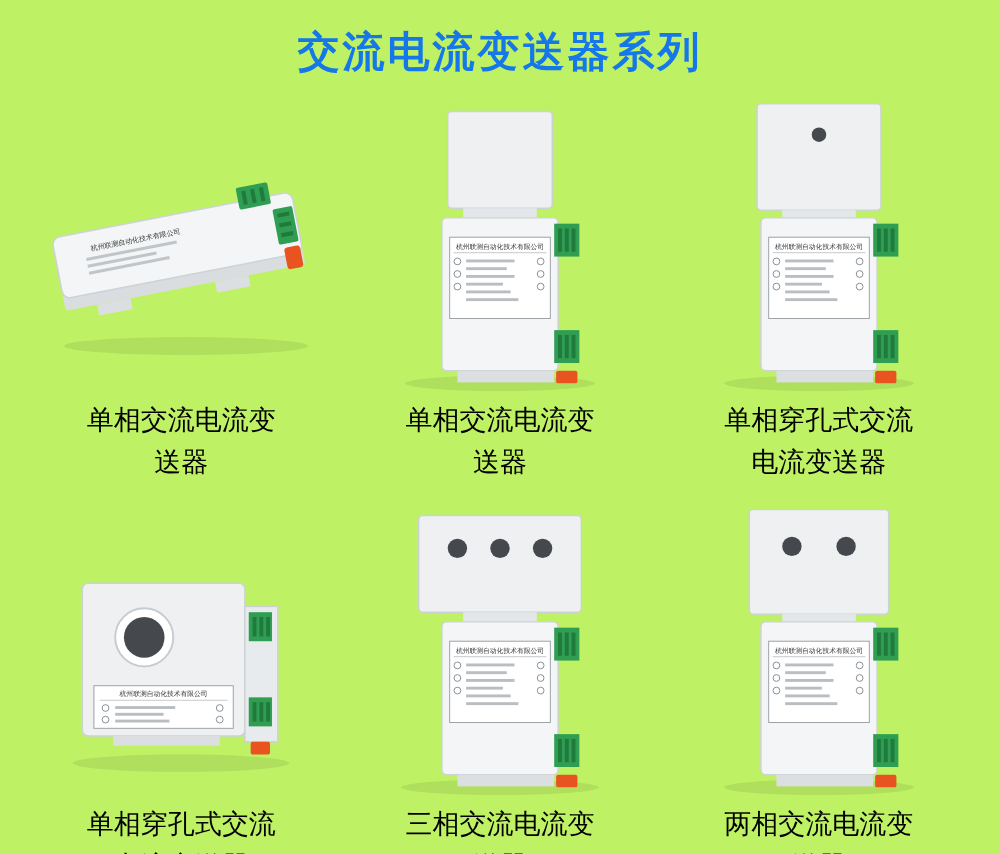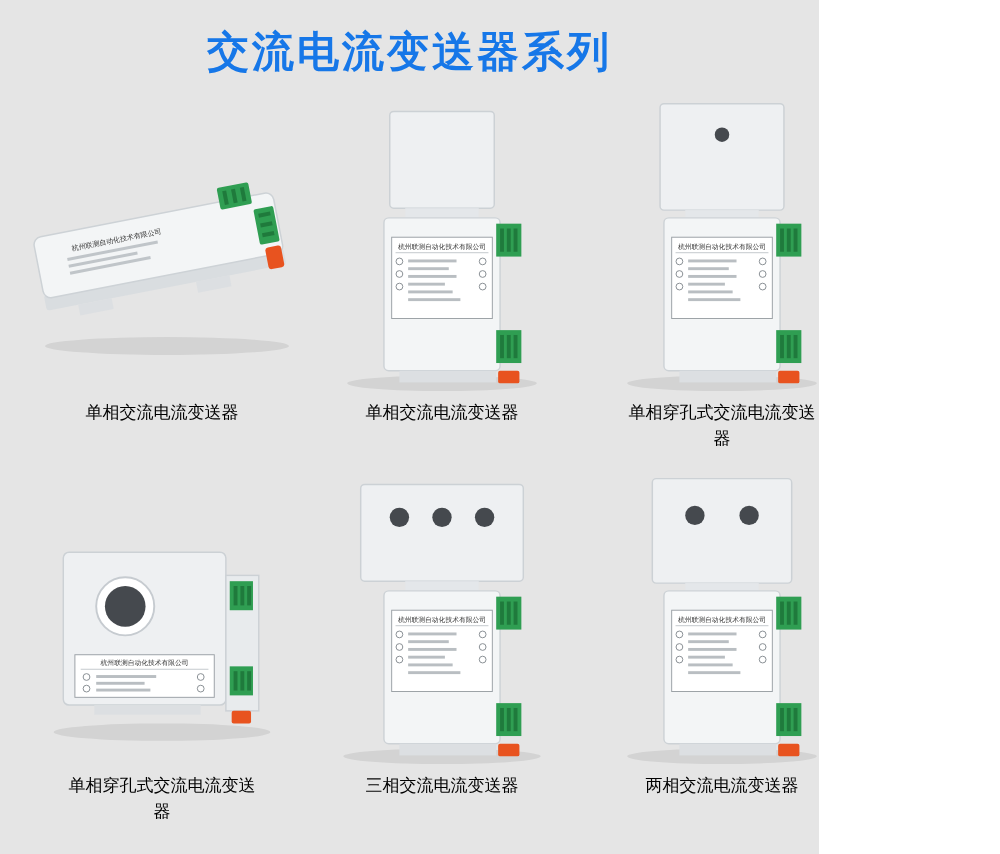--- a/index.html
+++ b/index.html
@@ -1,31 +1,31 @@
 <!DOCTYPE html>
 <html><head>
 <meta charset="utf-8">
 <style>
   html,body{margin:0;padding:0;background:#fff;}
   .page{
-    width:819px;height:854px;background:#e5e5e5;overflow:hidden;
+    width:1000px;height:854px;background:#bef264;overflow:hidden;
     font-family:"Liberation Sans","DejaVu Sans",sans-serif;
   }
   .title{
     margin:0;padding-top:24px;text-align:center;
     font-size:42px;font-weight:bold;color:#1677e8;letter-spacing:3px;
   }
   .grid{
     display:grid;grid-template-columns:repeat(3,1fr);
     padding:14px 22px 0 22px;row-gap:14px;
   }
   .cell{display:flex;flex-direction:column;align-items:center;margin:0;}
   .product-img{width:280px;height:300px;display:block;}
   .caption{
-    margin-top:6px;font-size:17px;line-height:1.55;color:#000;
+    margin-top:6px;font-size:27px;line-height:1.55;color:#000;
     text-align:center;max-width:196px;
   }
   
   .body-fill{fill:#f3f5f6;stroke:#cdd2d6;stroke-width:1.5;}
   .box-fill{fill:#eef0f2;stroke:#ccd1d5;stroke-width:1.5;}
   .neck{fill:#e4e7ea;}
   .foot{fill:#dcdfe2;}
   .green{fill:#2f9e52;}
   .slot{fill:#1f7a3c;}
   .orange{fill:#e8531f;}

